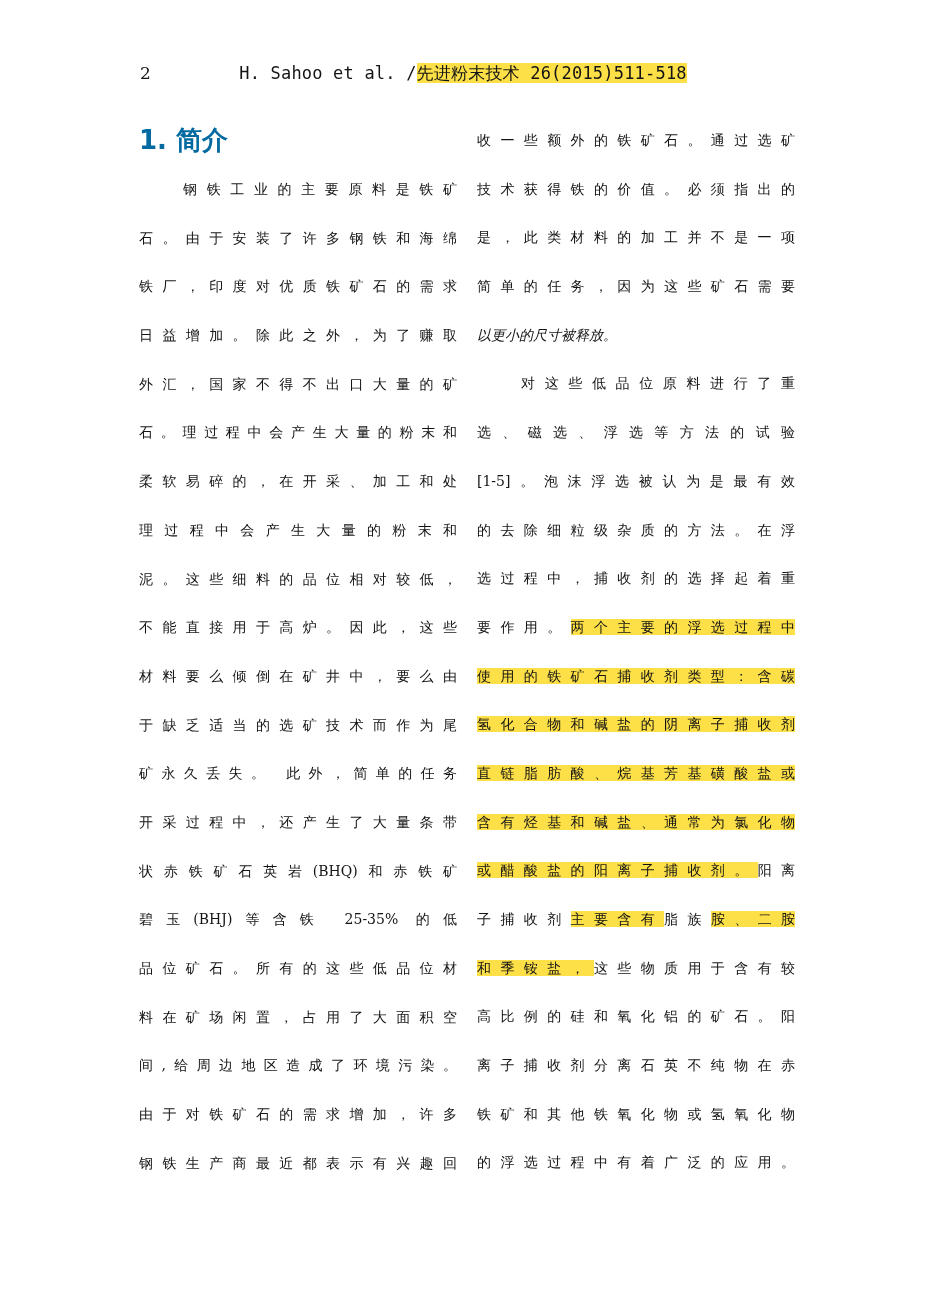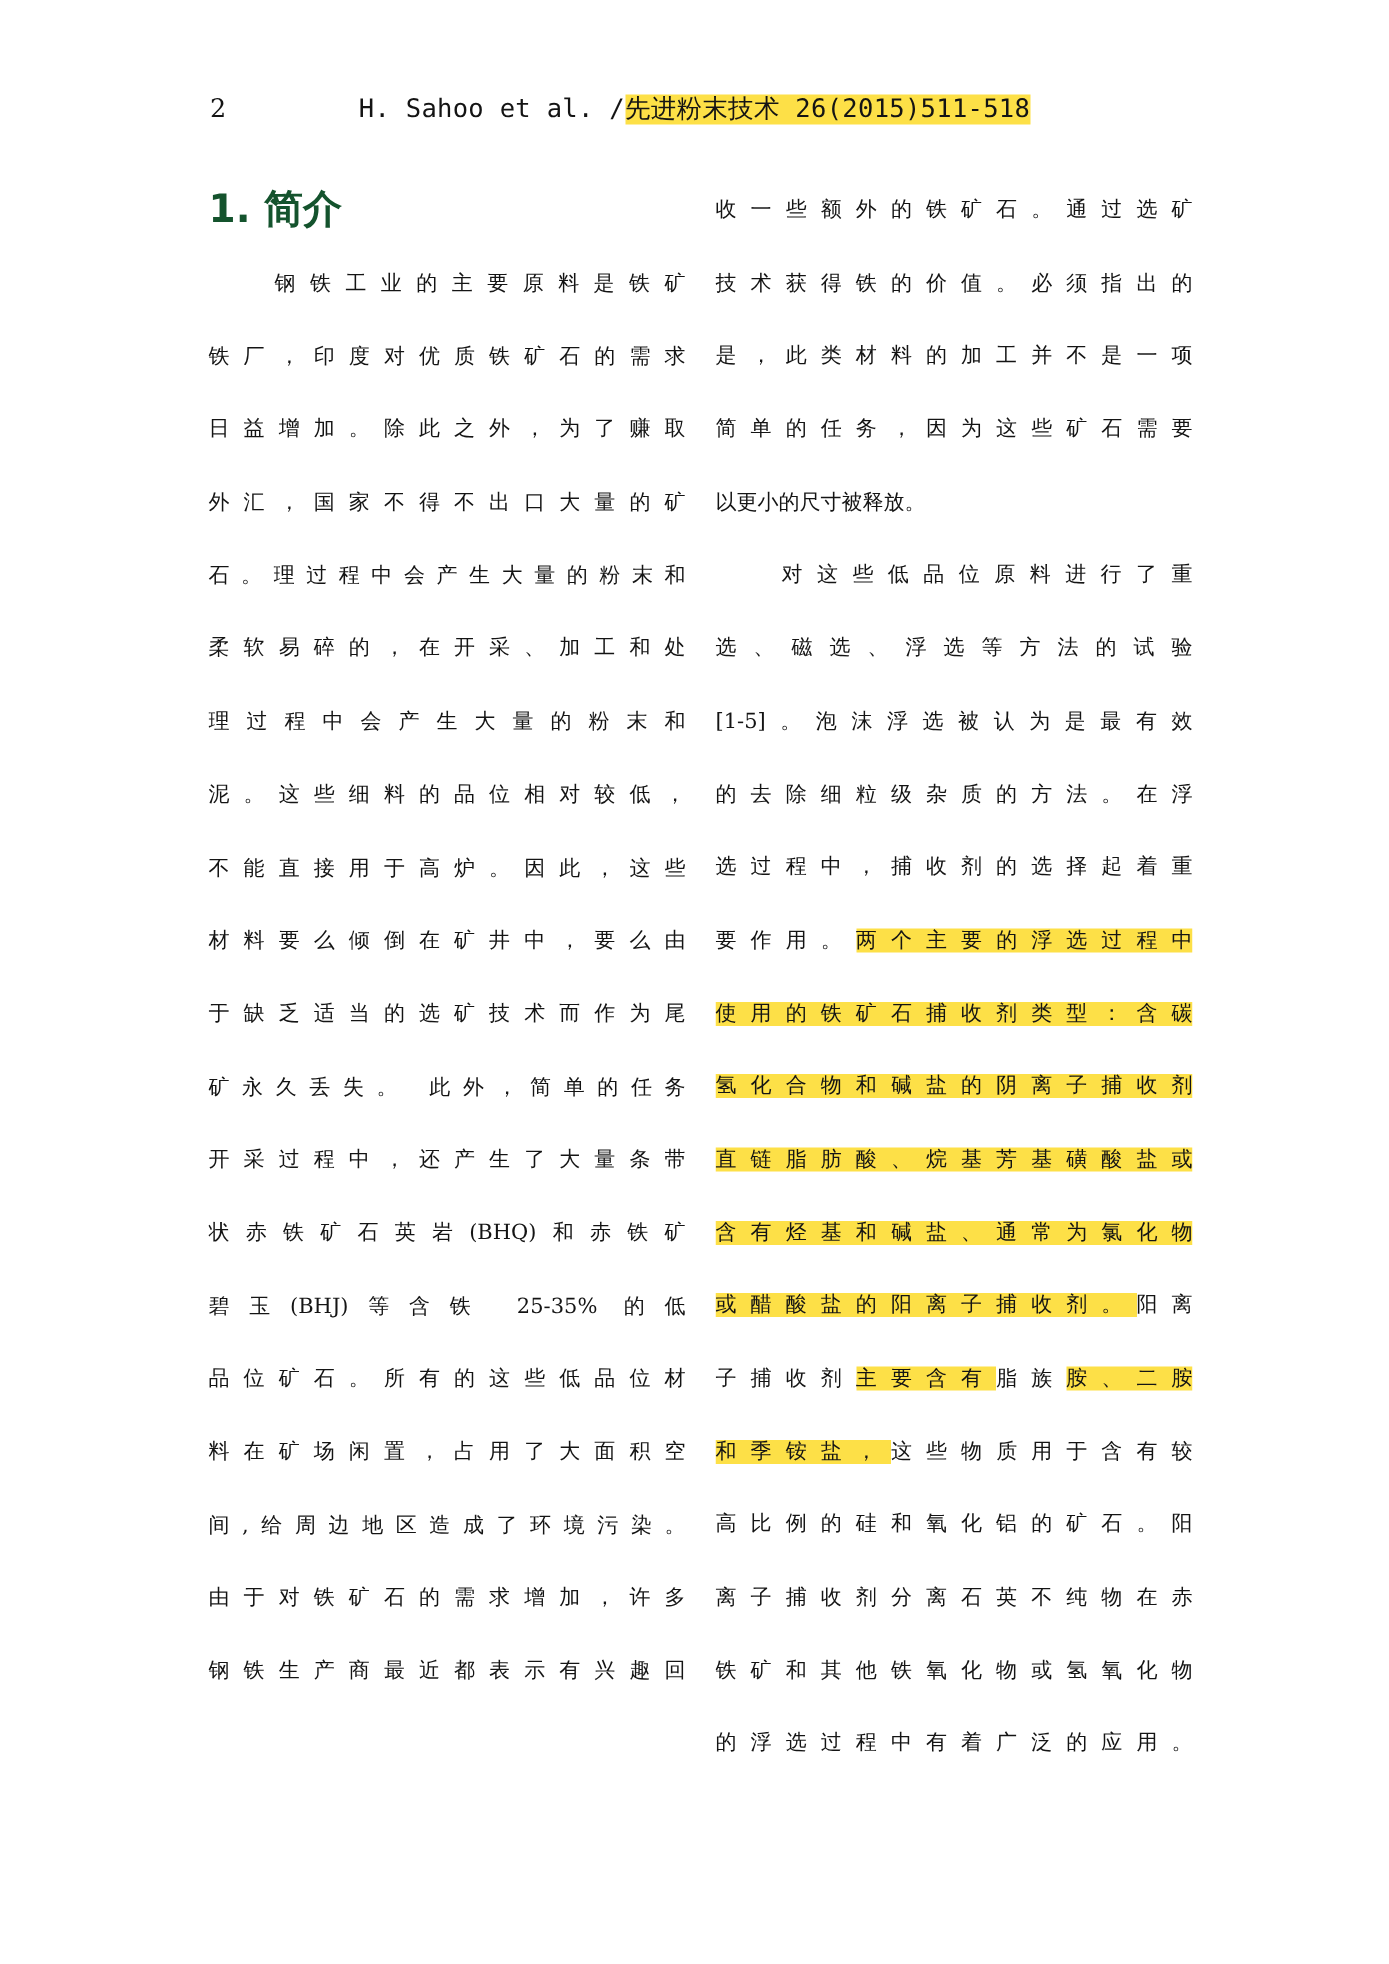--- a/index.html
+++ b/index.html
@@ -39,50 +39,51 @@
     display: flex;
     gap: 20px;
   }
   .col { width: 318px; }
   .section-heading {
     font-family: "DejaVu Sans", sans-serif;
     font-weight: bold;
     font-size: 26px;
     line-height: 32px;
     margin: 8px 0 9px 0;
-    color: #14532d;
+    color: #0369a1;
   }
   .line {
     height: 48.7px;
     line-height: 48.7px;
     font-size: 14px;
     text-align: justify;
     text-align-last: justify;
     text-justify: inter-character;
     overflow: hidden;
   }
   .line.indent { padding-left: 44px; }
-  .line.no-justify { text-align: right; text-align-last: left; }
+  .line.no-justify { text-align: right; text-align-last: left; font-style: italic; }
 </style>
 </head>
 <body>
 
 <div class="page">
 
   <span class="pagenum">2</span>
 
   <div class="running-header">
     <span>H. Sahoo et al. /</span><span class="hl">先进粉末技术 26(2015)511-518</span>
   </div>
 
   <div class="content">
     <div class="col">
       <div class="section-heading">1. 简介</div>
       <div id="left-lines">
           <div class="line indent"><span>钢铁工业的主要原料是铁矿</span></div>
+          <div class="line"><span>石。由于安装了许多钢铁和海绵</span></div>
           <div class="line"><span>铁厂，印度对优质铁矿石的需求</span></div>
           <div class="line"><span>日益增加。除此之外，为了赚取</span></div>
           <div class="line"><span>外汇，国家不得不出口大量的矿</span></div>
           <div class="line"><span>石。理过程中会产生大量的粉末和</span></div>
           <div class="line"><span>柔软易碎的，在开采、加工和处</span></div>
           <div class="line"><span>理过程中会产生大量的粉末和</span></div>
           <div class="line"><span>泥。这些细料的品位相对较低，</span></div>
           <div class="line"><span>不能直接用于高炉。因此，这些</span></div>
           <div class="line"><span>材料要么倾倒在矿井中，要么由</span></div>
           <div class="line"><span>于缺乏适当的选矿技术而作为尾</span></div>

